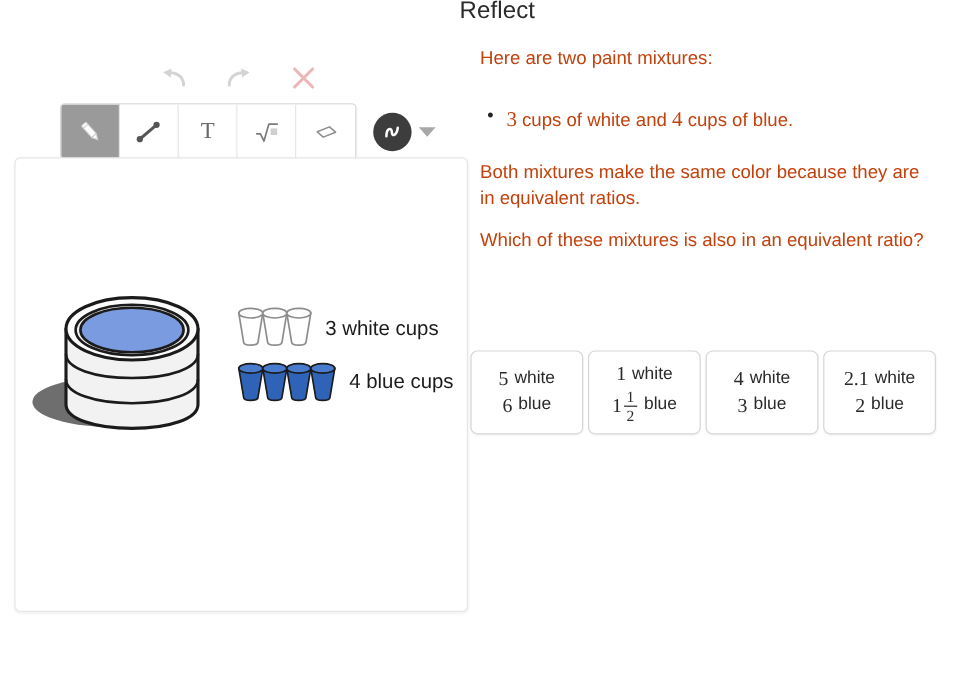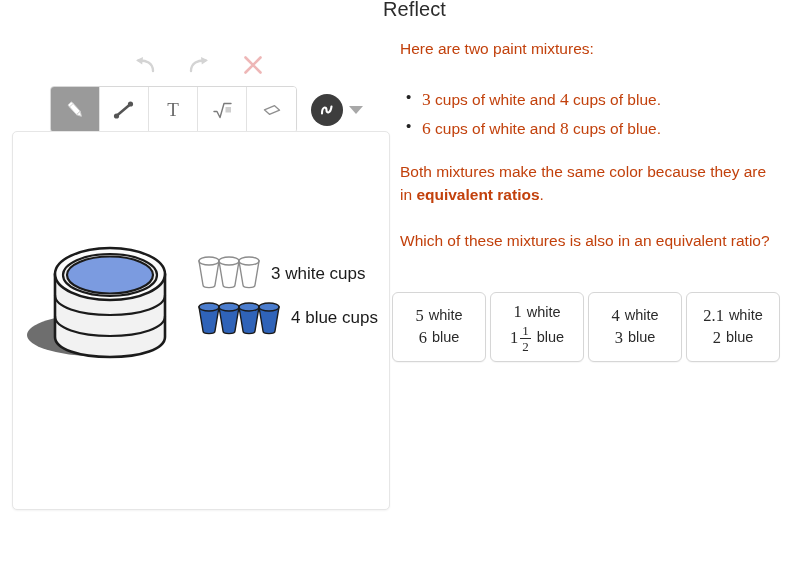--- a/index.html
+++ b/index.html
@@ -173,23 +173,23 @@
     content: "\2022";
     position: absolute;
     left: -16px;
     top: -1px;
     font-size: 15px;
     color: #232323;
   }
   #equivalence-statement {
     margin-top: 20px;
   }
-  #equivalence-statement b { font-weight: bold; }
+  #equivalence-statement b { font-weight: normal; }
   #question-prompt {
-    margin-top: 24px;
+    margin-top: 12px;
   }
 
   
   #answer-choices {
     position: absolute;
     left: 9px;
     top: 292px;
     display: flex;
     gap: 4px;
   }
@@ -382,23 +382,20 @@
 <div id="problem-pane">
 
   <div id="problem-title">Reflect</div>
 
   <div id="problem-body">
     <div>Here are two paint mixtures:</div>
 
     <ul id="mixture-list">
       <li>
         <span class="num">3</span><span> cups of white and </span><span class="num">4</span><span> cups of blue.</span>
-      </li>
-      <li>
-        <span class="num">6</span><span> cups of white and </span><span class="num">8</span><span> cups of blue.</span>
       </li>
     </ul>
 
     <div id="equivalence-statement">
       <span>Both mixtures make the same color because they are in </span><b>equivalent ratios</b><span>.</span>
     </div>
 
     <div id="question-prompt">Which of these mixtures is also in an equivalent ratio?</div>
   </div>
 

